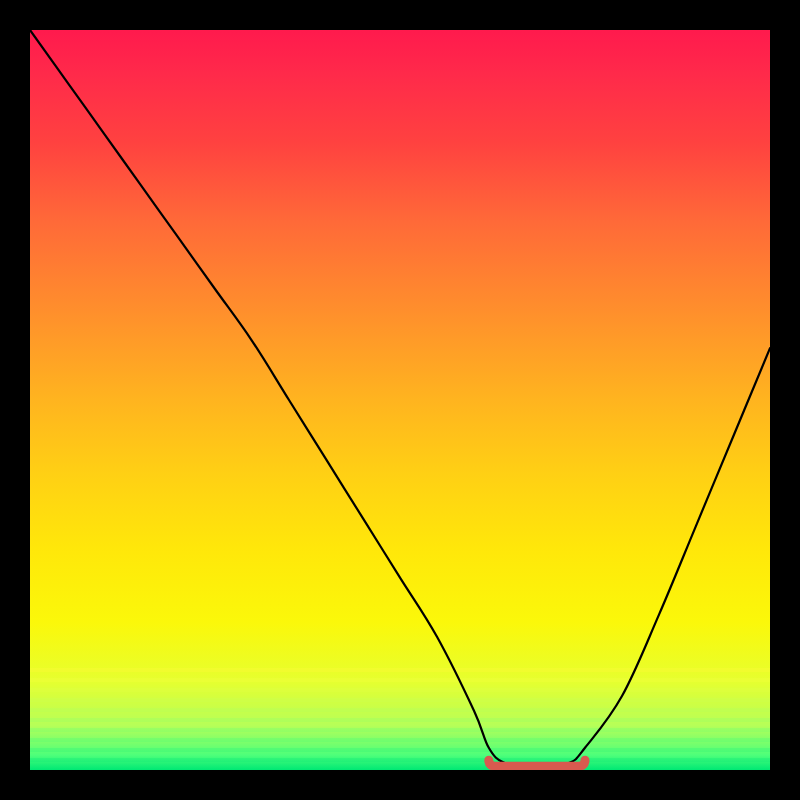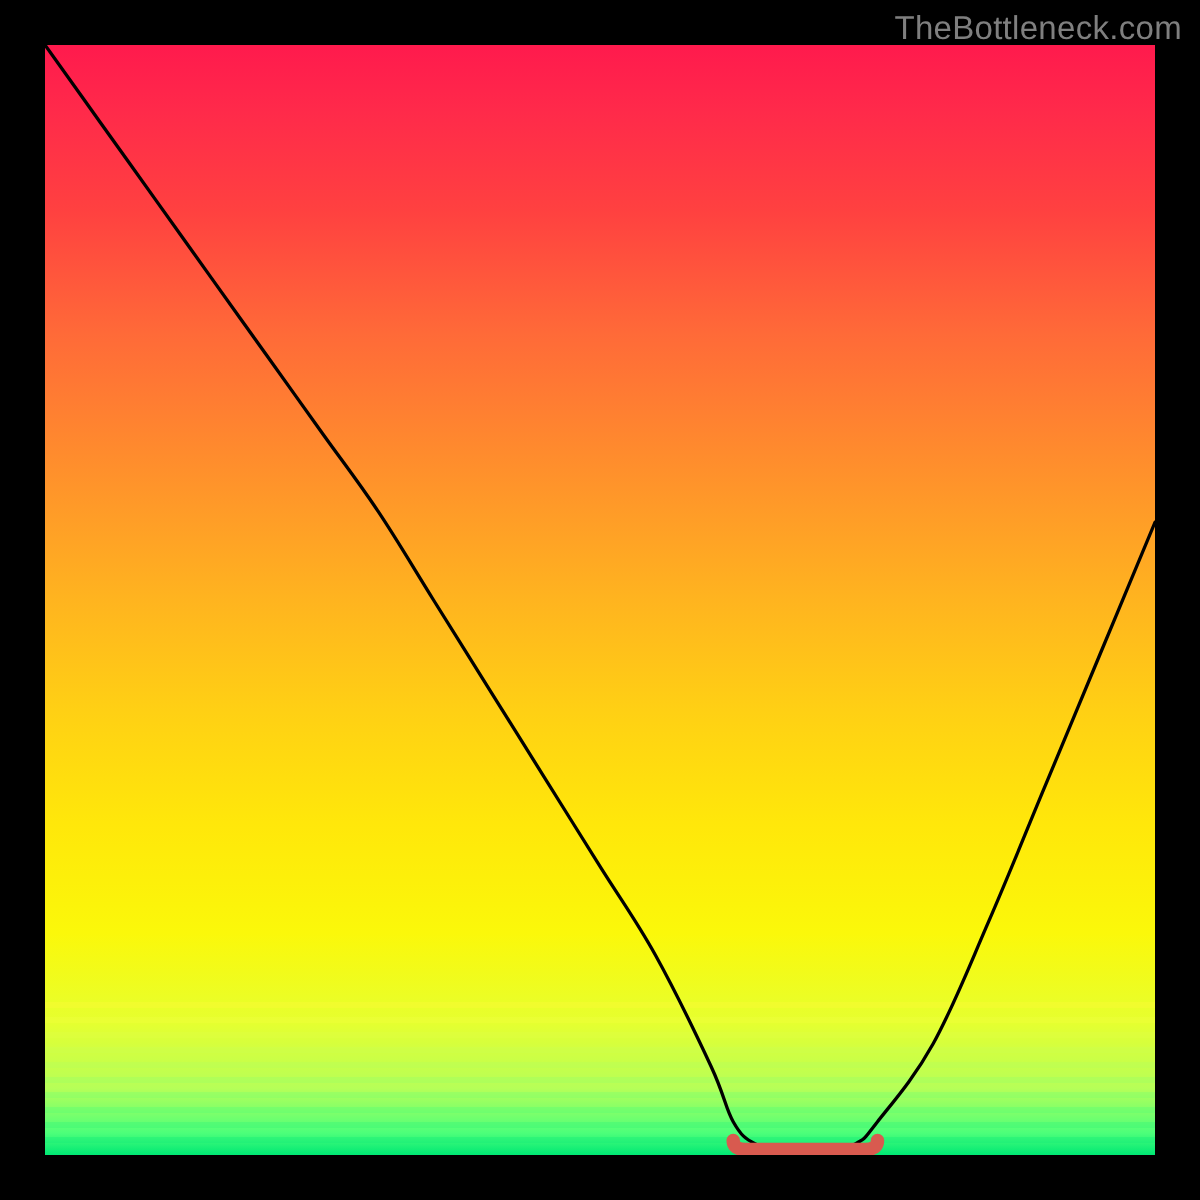--- a/index.html
+++ b/index.html
@@ -100,14 +100,13 @@
       <div class="band" style="top:718px; background:#34f479;"></div>
       <div class="band" style="top:728px; background:#14ea77;"></div>
     </div>
 
     <svg class="curve" viewBox="0 0 740 740" preserveAspectRatio="none">
       <path id="curve-path" fill="none" stroke="#000000" stroke-width="2.2" stroke-linecap="round" d="M 0 0 C 6.66 9.323999999999991, 23.68 33.15199999999995, 37 51.799999999999955 C 50.32 70.44799999999995, 60.68 84.95200000000003, 74 103.60000000000002 C 87.32 122.24800000000002, 97.68 136.75199999999998, 111 155.39999999999998 C 124.32 174.04799999999997, 134.68 188.55200000000005, 148 207.20000000000005 C 161.32 225.84800000000004, 171.68 240.352, 185 259 C 198.32 277.64799999999997, 208.68 290.82, 222 310.8 C 235.32 330.78000000000003, 245.68 348.688, 259 370 C 272.32 391.312, 282.68 407.888, 296 429.2 C 309.32 450.512, 319.68 467.08799999999997, 333 488.4 C 346.32 509.712, 356.68 526.288, 370 547.6 C 383.32 568.912, 393.68000000000006 582.824, 407.00000000000006 606.8 C 420.32000000000005 630.776, 434.676 660.8199999999999, 444 680.8 C 453.324 700.78, 453.472 708.4759999999999, 458.8 717.8 C 464.12800000000004 727.124, 466.94 729.27, 473.6 732.6 C 480.26000000000005 735.9300000000001, 487.808 735.634, 495.8 736.3 C 503.79200000000003 736.9659999999999, 510.00800000000004 736.9659999999999, 518 736.3 C 525.992 735.634, 533.54 735.9300000000001, 540.1999999999999 732.6 C 546.8599999999999 729.27, 545.6759999999999 729.788, 555 717.8 C 564.3240000000001 705.8119999999999, 578.68 689.976, 592 666 C 605.32 642.024, 615.68 615.236, 629 584.6 C 642.32 553.964, 652.68 527.7679999999999, 666 495.79999999999995 C 679.32 463.83199999999994, 689.68 438.96799999999996, 703 407 C 716.32 375.03200000000004, 733.34 334.184, 740 318.20000000000005"></path>
       <path id="marker-path" fill="none" stroke="#d85a4f" stroke-width="9" stroke-linecap="round" d="M 458.8 730.3 Q 458.8 736.3 466.8 736.3 L 547 736.3 Q 555 736.3 555 730.3"></path>
     </svg>
   </div>
 
-  <div class="watermark">TheBottleneck.com</div>
 </div>
 
 </body></html>

